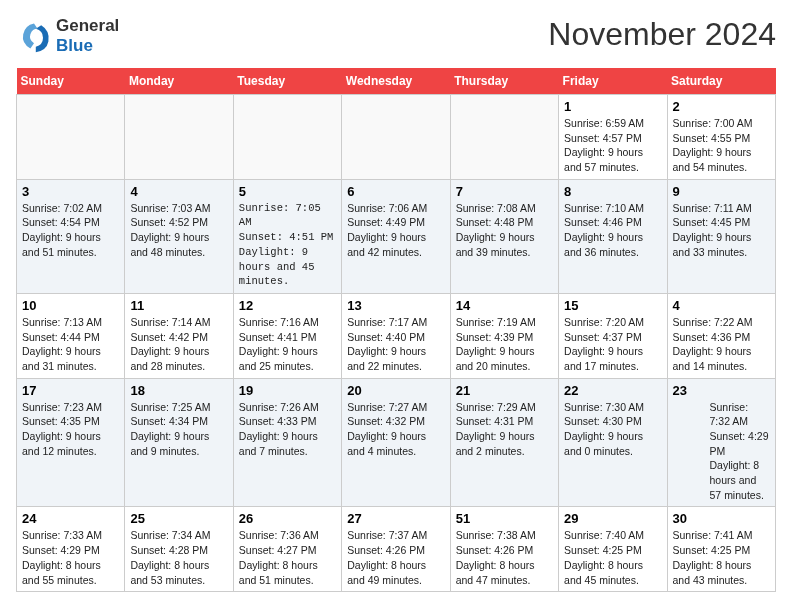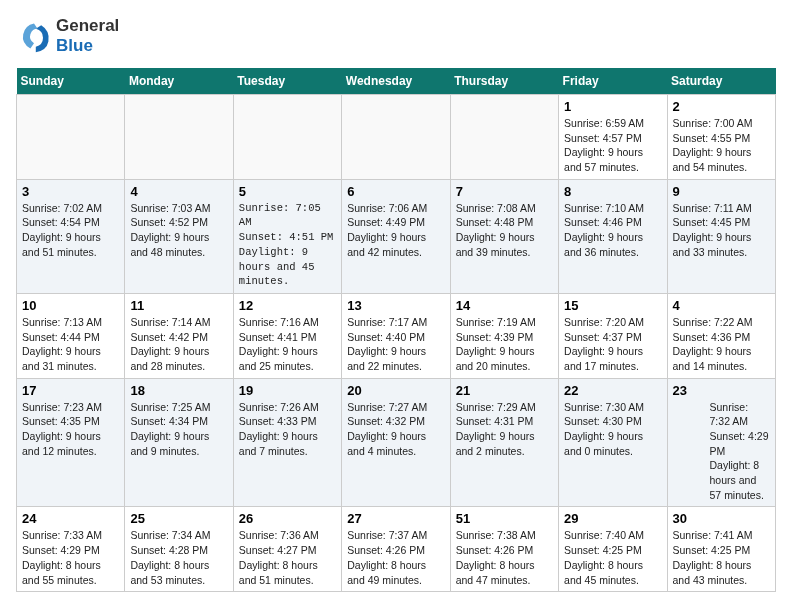--- a/index.html
+++ b/index.html
@@ -36,21 +36,21 @@
     .location-title {
       font-size: 16px;
       color: #555;
     }
     table {
       width: 100%;
       border-collapse: collapse;
       font-size: 11px;
     }
     thead tr th {
-      background: #0f766e;
+      background: #ef4444;
       color: #fff;
       padding: 6px 4px;
       text-align: left;
       font-size: 12px;
       font-weight: bold;
     }
     tbody tr td {
       border: 1px solid #ccc;
       vertical-align: top;
       padding: 4px 5px;
@@ -88,20 +88,21 @@
       <rect x="0" y="0" width="40" height="40" fill="white"></rect>
       <path d="M28 8 Q38 14 36 26 Q34 36 22 38 L22 32 Q30 30 30 22 Q30 14 22 12 Z" fill="#1a6cb5"></path>
       <path d="M20 6 Q10 8 8 18 Q6 28 16 34 L20 28 Q14 24 16 18 Q18 12 24 12 Z" fill="#5ba3d9"></path>
     </svg>
     <div>
       <div style="font-size:17px;font-weight:bold;color:#333;">General</div>
       <div style="font-size:17px;font-weight:bold;color:#1a6cb5;">Blue</div>
     </div>
   </div>
   <div class="title-area">
+    <div class="month-title">November 2024</div>
   </div>
 </div>
 
 <table>
   <thead>
     <tr>
     <th>Sunday</th>
         <th>Monday</th>
         <th>Tuesday</th>
         <th>Wednesday</th>

